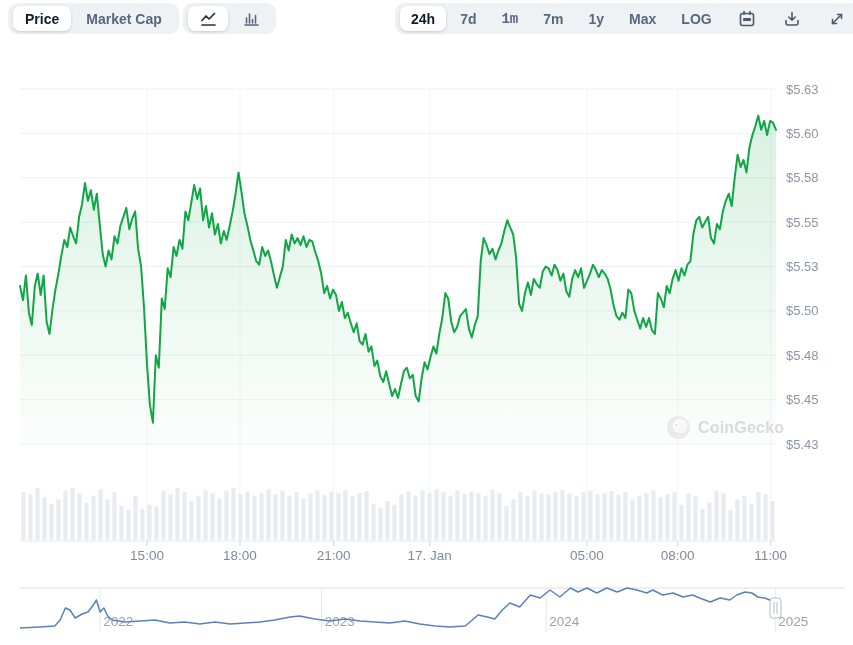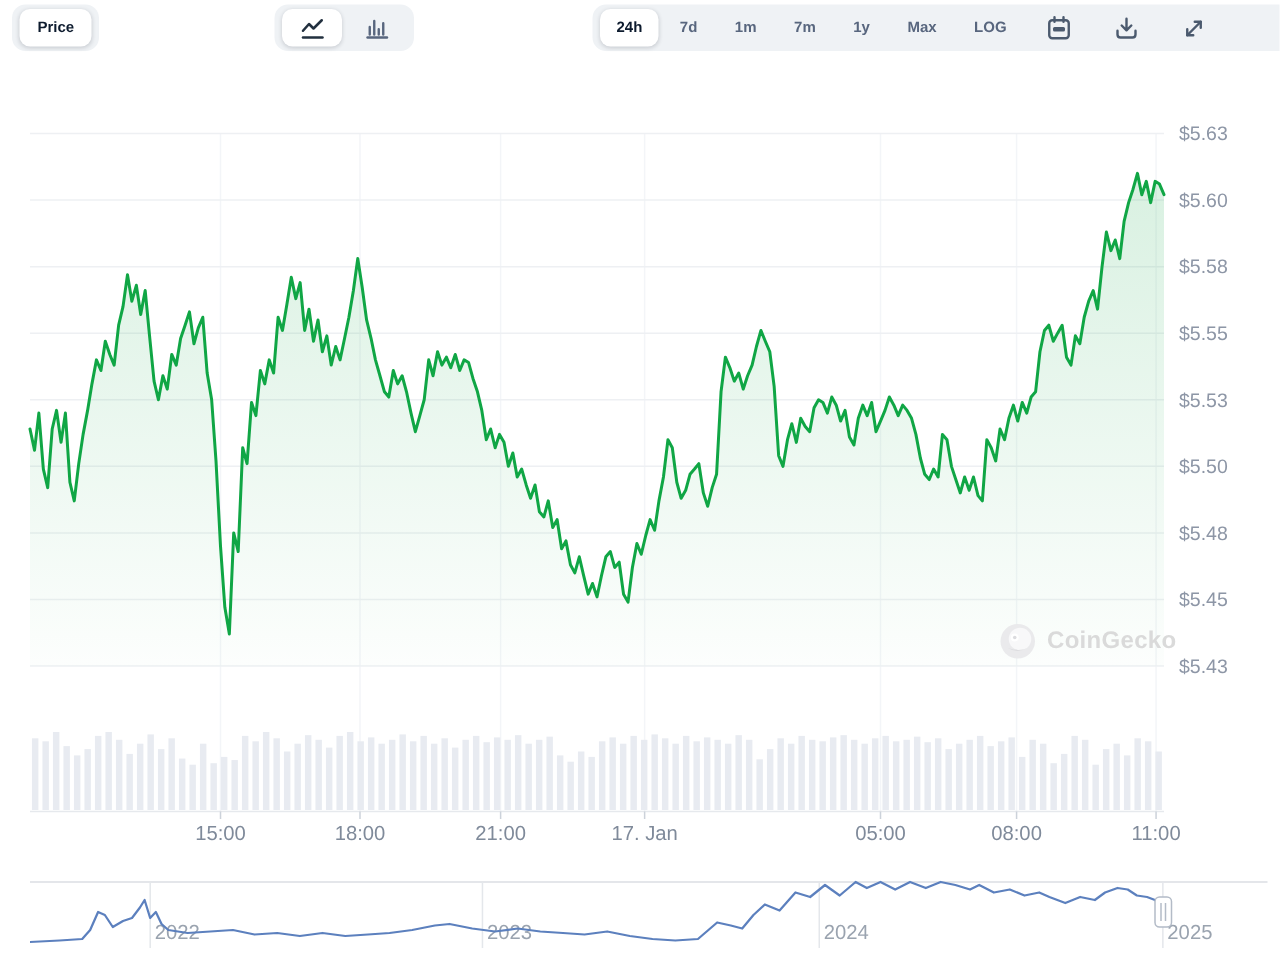--- a/index.html
+++ b/index.html
@@ -7,59 +7,60 @@
     width:853px;height:645px;position:relative;overflow:hidden;background:#ffffff;
     font-family:"Liberation Sans",sans-serif;
   }
   .group{
     position:absolute;top:3px;height:31px;background:#eff2f5;border-radius:9px;
     display:flex;align-items:center;padding:0 5px;gap:3px;box-sizing:border-box;
   }
   .pill{
     height:25px;padding:0 12px;border:none;border-radius:7px;background:transparent;
     display:flex;align-items:center;justify-content:center;
-    font-family:"Liberation Sans",sans-serif;font-size:10px;font-weight:700;color:#58667e;cursor:pointer;white-space:nowrap;
+    font-family:"Liberation Sans",sans-serif;font-size:14px;font-weight:700;color:#58667e;cursor:pointer;white-space:nowrap;
   }
   .pill.active{background:#ffffff;color:#0d1b2e;box-shadow:0 1px 3px rgba(16,24,40,.18);}
   .iconbtn{
     width:40px;height:25px;border:none;background:transparent;border-radius:7px;
     display:flex;align-items:center;justify-content:center;cursor:pointer;padding:0;
   }
   .iconbtn.active{background:#ffffff;box-shadow:0 1px 3px rgba(16,24,40,.18);}
   #watermark{
     position:absolute;left:666px;top:415px;display:flex;align-items:center;gap:7px;z-index:1;
   }
   #watermark .wm-text{font-size:16px;font-weight:700;color:#dadada;letter-spacing:.2px;}
   #chart-svg{position:absolute;left:0;top:0;z-index:0;}
   .toolbar-layer{z-index:2;}
 </style>
 </head>
 <body>
 
 <div class="group toolbar-layer" id="series-tab-group" style="left:8px;">
     <button class="pill active">Price</button>
+    <button class="pill">Market Cap</button>
   </div>
 <div class="group toolbar-layer" id="chart-type-group" style="left:183px;">
     <button class="iconbtn active">
       <svg width="17" height="16" viewBox="0 0 17 16">
         <path d="M2 14 H15" stroke="#22303f" stroke-width="1.7" fill="none" stroke-linecap="round"></path>
         <path d="M2 9.5 L6 5 L9 8 L14.5 2.5" stroke="#22303f" stroke-width="1.7" fill="none" stroke-linecap="round" stroke-linejoin="round"></path>
       </svg>
     </button>
     <button class="iconbtn">
       <svg width="17" height="16" viewBox="0 0 17 16">
         <path d="M2 14 H15" stroke="#58667e" stroke-width="1.6" fill="none" stroke-linecap="round"></path>
         <path d="M3.5 12 V7 M6.5 12 V3 M9.5 12 V8.5 M12.5 12 V4.5" stroke="#58667e" stroke-width="1.6" fill="none" stroke-linecap="round"></path>
       </svg>
     </button>
   </div>
 <div class="group toolbar-layer" id="range-group" style="left:395px;width:512px;">
     <button class="pill active" style="padding: 0px 11px;">24h</button>
     <button class="pill" style="padding: 0px 11px;">7d</button>
-    <button class="pill" style="padding: 0px 11px;">1m</button>
+    <button class="pill" style="padding: 0px 11px; font-family: Liberation Mono, monospace;">1m</button>
     <button class="pill" style="padding: 0px 11px;">7m</button>
     <button class="pill" style="padding: 0px 11px;">1y</button>
     <button class="pill" style="padding: 0px 11px; text-align: center;">Max</button>
     <button class="pill" style="padding: 0px 11px;">LOG</button>
     <button class="iconbtn" style="width: 42px;">
       <svg width="18" height="18" viewBox="0 0 18 18">
         <rect x="2.5" y="3.5" width="13" height="12" rx="2" stroke="#4b5a6e" stroke-width="1.6" fill="none"></rect>
         <path d="M6 1.5 V4.5 M12 1.5 V4.5" stroke="#4b5a6e" stroke-width="1.6" stroke-linecap="round"></path>
         <rect x="5" y="8" width="8" height="3" rx="1" fill="#4b5a6e"></rect>
       </svg>

